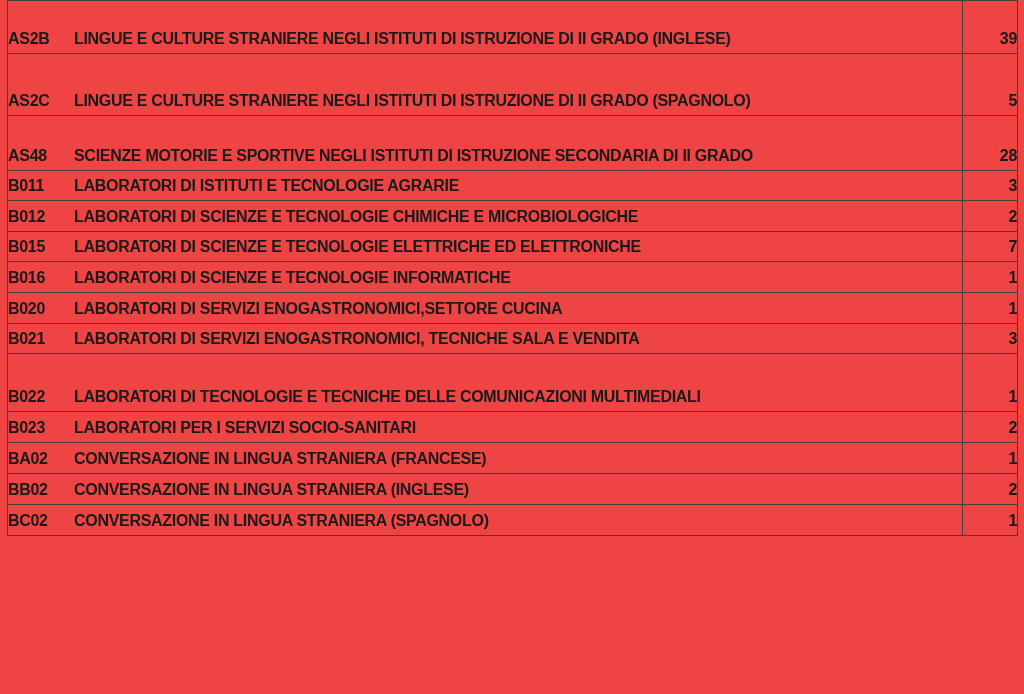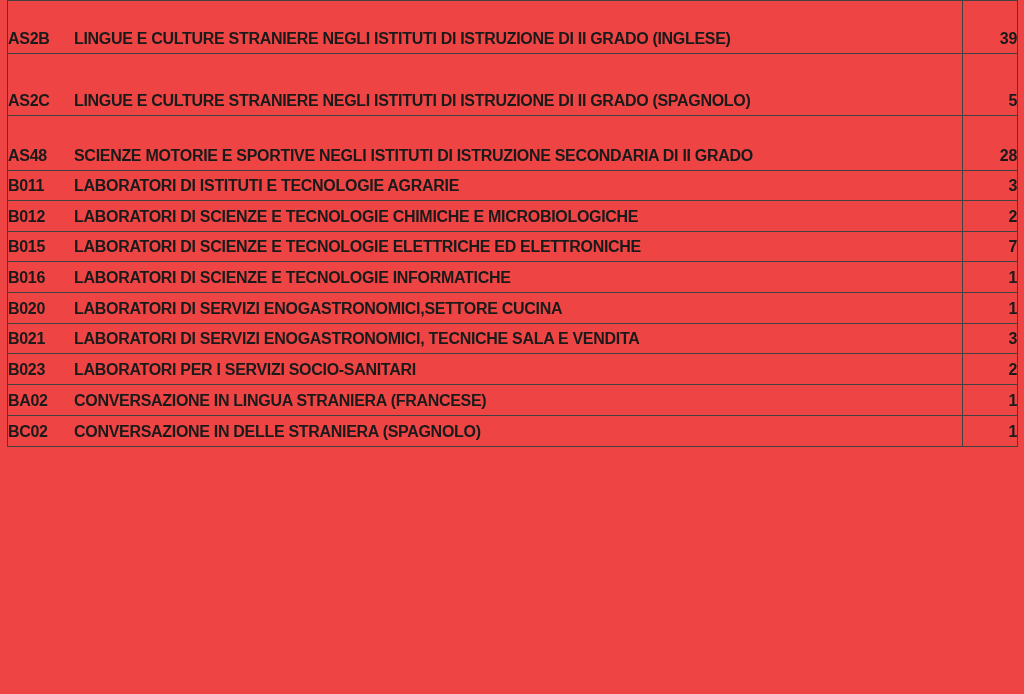--- a/index.html
+++ b/index.html
@@ -83,27 +83,35 @@
           <td class="cell-count" style="border-color: rgb(65, 65, 65); color: rgb(26, 26, 26);">1</td>
         </tr>
         <tr style="height: 31px;">
           <td class="cell-desc" style="border-color: rgb(65, 65, 65); color: rgb(26, 26, 26);"><span class="code">B020</span><span class="desc">LABORATORI DI SERVIZI ENOGASTRONOMICI,SETTORE CUCINA</span></td>
           <td class="cell-count" style="border-color: rgb(65, 65, 65); color: rgb(26, 26, 26);">1</td>
         </tr>
         <tr style="height: 30px;">
           <td class="cell-desc" style="border-color: rgb(65, 65, 65); color: rgb(26, 26, 26);"><span class="code">B021</span><span class="desc">LABORATORI DI SERVIZI ENOGASTRONOMICI, TECNICHE SALA E VENDITA</span></td>
           <td class="cell-count" style="border-color: rgb(65, 65, 65); color: rgb(26, 26, 26);">3</td>
         </tr>
+        <tr style="height: 58px;">
+          <td class="cell-desc" style="border-color: rgb(65, 65, 65); color: rgb(26, 26, 26);"><span class="code">B022</span><span class="desc">LABORATORI DI TECNOLOGIE E TECNICHE DELLE COMUNICAZIONI MULTIMEDIALI</span></td>
+          <td class="cell-count" style="border-color: rgb(65, 65, 65); color: rgb(26, 26, 26);">1</td>
+        </tr>
         <tr style="height: 31px;">
           <td class="cell-desc" style="border-color: rgb(65, 65, 65); color: rgb(26, 26, 26);"><span class="code">B023</span><span class="desc">LABORATORI PER I SERVIZI SOCIO-SANITARI</span></td>
           <td class="cell-count" style="border-color: rgb(65, 65, 65); color: rgb(26, 26, 26);">2</td>
         </tr>
         <tr style="height: 31px; margin-left: 24px;">
           <td class="cell-desc" style="border-color: rgb(65, 65, 65); color: rgb(26, 26, 26);"><span class="code">BA02</span><span class="desc">CONVERSAZIONE IN LINGUA STRANIERA (FRANCESE)</span></td>
           <td class="cell-count" style="border-color: rgb(65, 65, 65); color: rgb(26, 26, 26);">1</td>
         </tr>
         <tr style="height: 31px;">
-          <td class="cell-desc" style="border-color: rgb(65, 65, 65); color: rgb(26, 26, 26);"><span class="code">BC02</span><span class="desc">CONVERSAZIONE IN DELLE STRANIERA (SPAGNOLO)</span></td>
+          <td class="cell-desc" style="border-color: rgb(65, 65, 65); color: rgb(26, 26, 26);"><span class="code">BB02</span><span class="desc">CONVERSAZIONE IN LINGUA STRANIERA (INGLESE)</span></td>
+          <td class="cell-count" style="border-color: rgb(65, 65, 65); color: rgb(26, 26, 26);">2</td>
+        </tr>
+        <tr style="height: 31px;">
+          <td class="cell-desc" style="border-color: rgb(65, 65, 65); color: rgb(26, 26, 26);"><span class="code">BC02</span><span class="desc">CONVERSAZIONE IN LINGUA STRANIERA (SPAGNOLO)</span></td>
           <td class="cell-count" style="border-color: rgb(65, 65, 65); color: rgb(26, 26, 26);">1</td>
         </tr>
       </tbody>
   </table>
 </div>
 
 </body></html>

